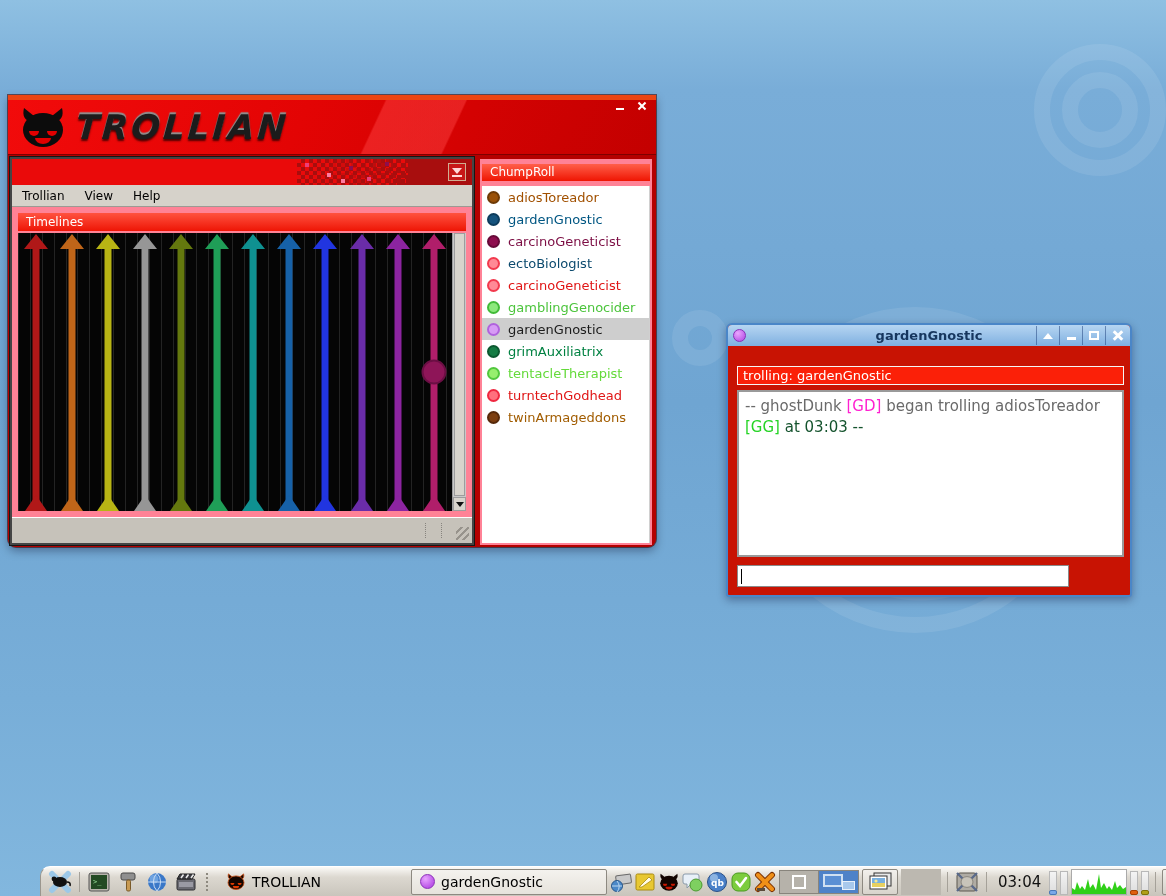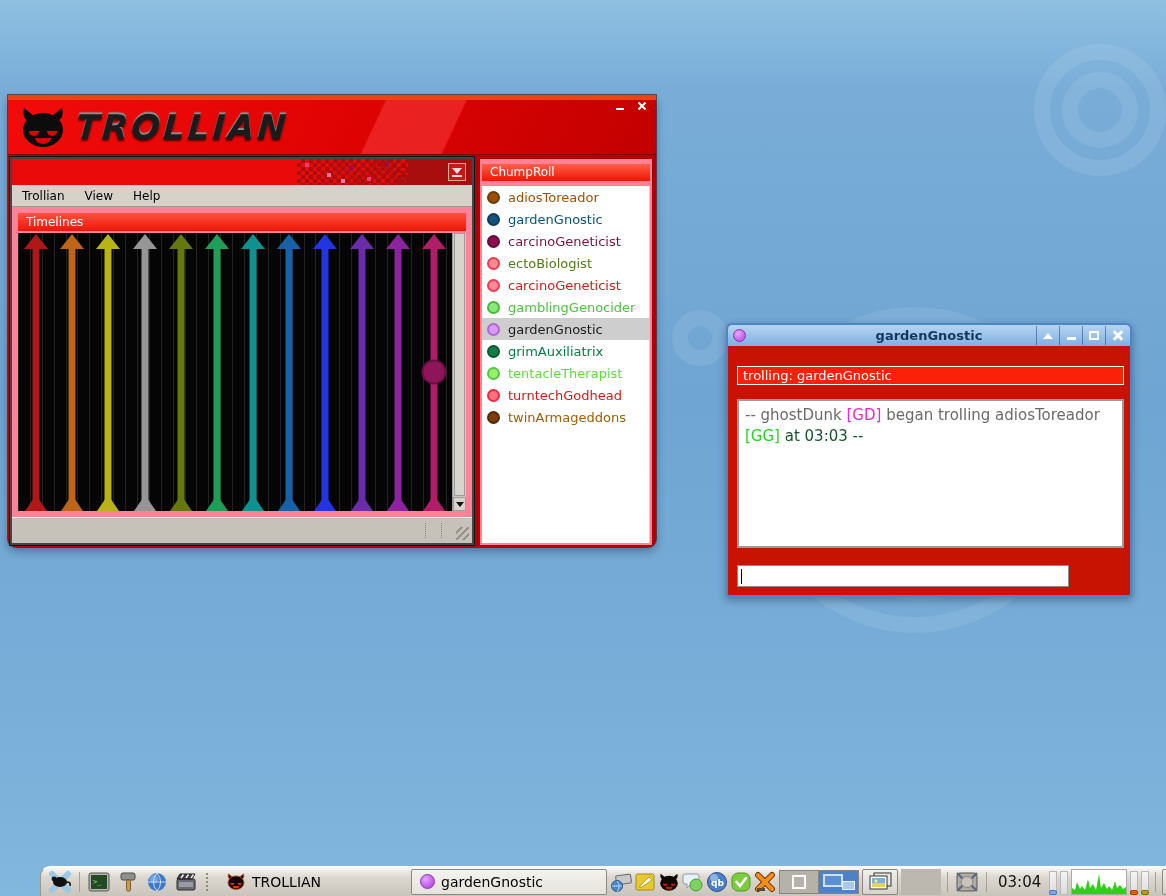--- a/index.html
+++ b/index.html
@@ -95,21 +95,21 @@
   .chat-title-text { position:absolute; left:0; right:0; text-align:center; font-size:13px; font-weight:bold; color:#16365e; }
   .chat-btns { position:absolute; right:2px; top:1px; height:19px; display:flex; }
   .chat-btn { width:23px; height:19px; border-left:1px solid rgba(25,60,120,.5);
     display:flex; align-items:center; justify-content:center; cursor:default; position:relative; }
   .g-up { width:0; height:0; border-left:5px solid transparent; border-right:5px solid transparent; border-bottom:6px solid #fff; }
   .g-up::after { content:""; position:absolute; top:9px; left:50%; transform:translateX(-50%); width:3px; height:4px; background:#fff; }
   .g-min { width:9px; height:3px; background:#fff; margin-top:6px; }
   .g-max { width:10px; height:9px; border:2px solid #fff; }
   .g-x1,.g-x2 { position:absolute; width:12px; height:3px; background:#fff; top:8px; left:6px; }
   .g-x1 { transform:rotate(45deg);} .g-x2 { transform:rotate(-45deg);}
-  .chat-body { flex:1; padding:20px 6px 8px 9px; display:flex; flex-direction:column; min-height:0;gap:9px; }
+  .chat-body { flex:1; padding:20px 6px 8px 9px; display:flex; flex-direction:column; min-height:0; }
   .trolling-bar { height:19px; flex:none; background:#fb2008; border:1px solid #f6f6f6;
     color:#fff; font-size:13px; line-height:17px; padding-left:5px; }
   .chat-log { margin-top:5px; flex:1; background:#fff; border:2px solid #9a9a9a;
     font-size:15px; color:#6a6a6a; padding:4px 6px; line-height:1.4; overflow:hidden; }
   .chat-input-row { margin-top:8px; flex:none; }
   .chat-input { width:332px; height:22px; background:#fff; border:1px solid #8a8a8a; position:relative; cursor:text; }
   .caret { position:absolute; left:3px; top:3px; width:1px; height:15px; background:#000; }
 
   
   .taskbar { position:absolute; left:40px; right:0; bottom:0; height:30px;
@@ -295,21 +295,21 @@
         <div class="cr-item">
           <span class="cr-dot csshape" style="background: rgb(21, 83, 125); border-color: rgb(13, 60, 92);"></span>
           <span style="color: rgb(0, 86, 130);">gardenGnostic</span>
         </div>
         <div class="cr-item">
           <span class="cr-dot csshape" style="background: rgb(142, 14, 78); border-color: rgb(102, 10, 56);"></span>
           <span style="color: rgb(124, 14, 68);">carcinoGeneticist</span>
         </div>
         <div class="cr-item">
           <span class="cr-dot csshape" style="background: rgb(255, 138, 150); border-color: rgb(242, 58, 78);"></span>
-          <span style="color: #4d7c0f;">ectoBiologist</span>
+          <span style="color: #0c4a6e;">ectoBiologist</span>
         </div>
         <div class="cr-item">
           <span class="cr-dot csshape" style="background: rgb(255, 138, 150); border-color: rgb(242, 58, 78);"></span>
           <span style="color: rgb(224, 22, 22);">carcinoGeneticist</span>
         </div>
         <div class="cr-item">
           <span class="cr-dot csshape" style="background: rgb(140, 232, 124); border-color: rgb(66, 187, 56);"></span>
           <span style="color: rgb(76, 196, 60);">gamblingGenocider</span>
         </div>
         <div class="cr-item selected">

